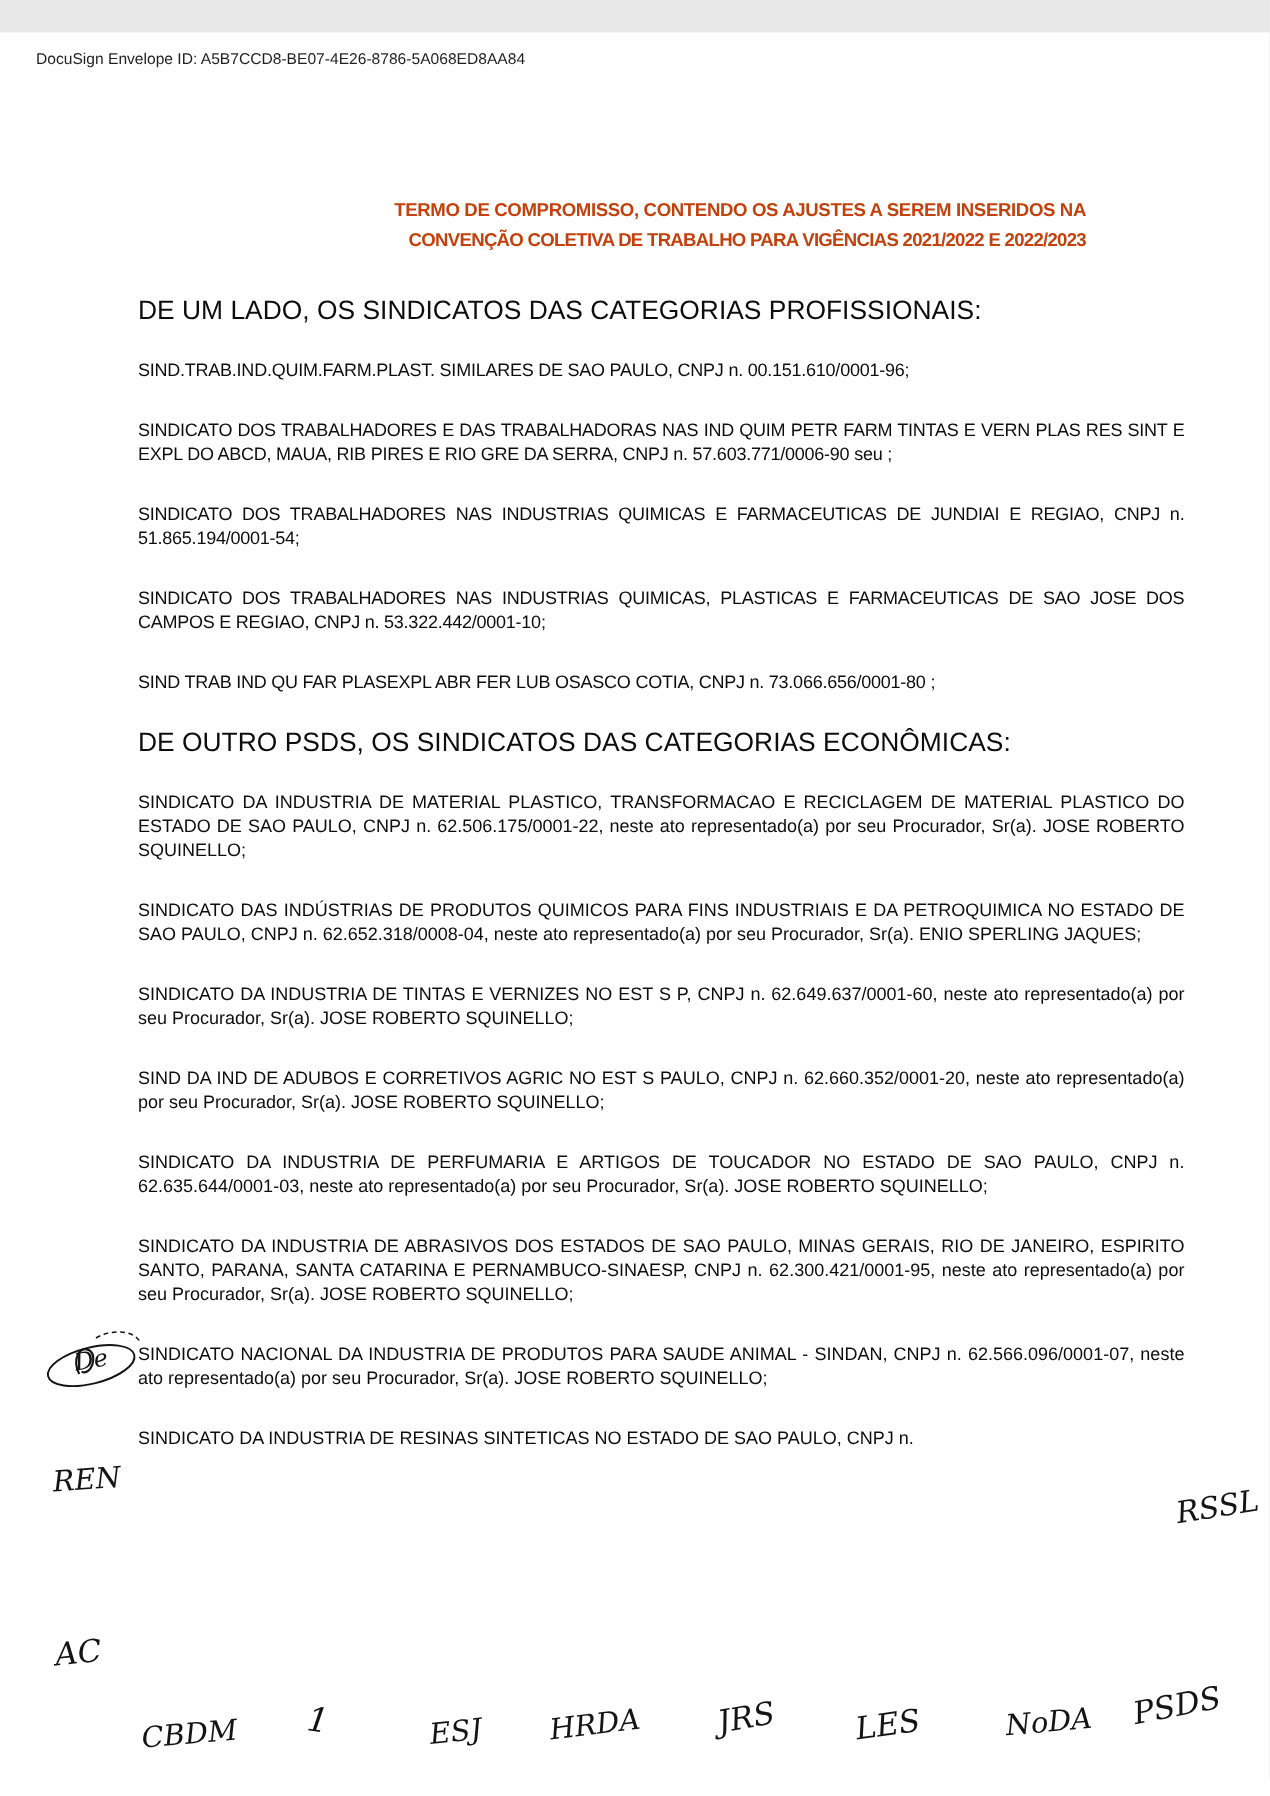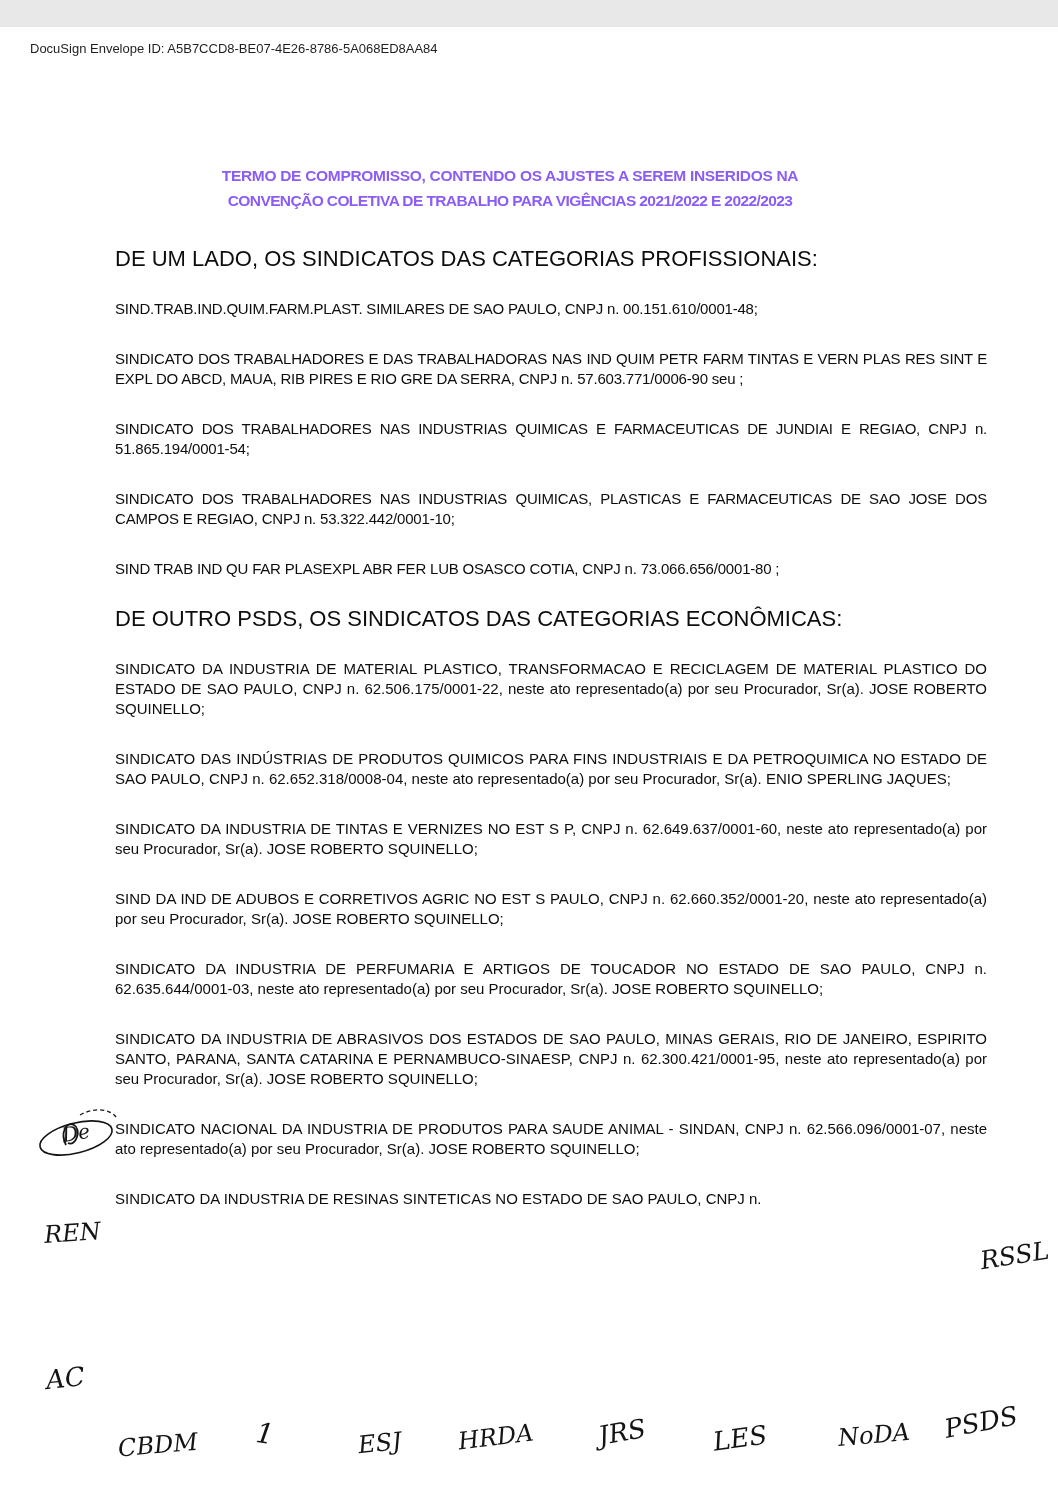--- a/index.html
+++ b/index.html
@@ -11,22 +11,22 @@
     color:#111;
     overflow:hidden;
     margin-top:27px;
   }
   .envelope-header{
     position:absolute;left:30px;top:14px;
     font-size:13px;color:#1f1f1f;letter-spacing:0px;
   }
   .doc-title{
     position:absolute;left:115px;top:136px;width:790px;
-    text-align:center;font-weight:700;font-size:15.5px;
-    color:#8b5cf6;letter-spacing:-0.3px;line-height:25px;
+    text-align:right;font-weight:700;font-size:15.5px;
+    color:#c2410c;letter-spacing:-0.3px;line-height:25px;
   }
   .doc-title .t2{letter-spacing:-0.6px;}
   .content{
     position:absolute;left:115px;top:222px;width:872px;
   }
   .par{
     margin:0 0 30px 0;
     font-size:15px;line-height:20px;
     text-align:justify;color:#0d0d0d;
   }
@@ -70,21 +70,21 @@
 
   <div class="envelope-header">DocuSign Envelope ID: A5B7CCD8-BE07-4E26-8786-5A068ED8AA84</div>
 
   <div class="doc-title">
     <div class="t1">TERMO DE COMPROMISSO, CONTENDO OS AJUSTES A SEREM INSERIDOS NA</div>
     <div class="t2">CONVENÇÃO COLETIVA DE TRABALHO PARA VIGÊNCIAS 2021/2022 E 2022/2023</div>
   </div>
 
   <div class="content">
     <p class="heading">DE UM LADO, OS SINDICATOS DAS CATEGORIAS PROFISSIONAIS:</p>
-    <p class="par narrow">SIND.TRAB.IND.QUIM.FARM.PLAST. SIMILARES DE SAO PAULO, CNPJ n. 00.151.610/0001-48;</p>
+    <p class="par narrow">SIND.TRAB.IND.QUIM.FARM.PLAST. SIMILARES DE SAO PAULO, CNPJ n. 00.151.610/0001-96;</p>
     <p class="par narrow">SINDICATO DOS TRABALHADORES E DAS TRABALHADORAS NAS IND QUIM PETR FARM TINTAS E VERN PLAS RES SINT E EXPL DO ABCD, MAUA, RIB PIRES E RIO GRE DA SERRA, CNPJ n. 57.603.771/0006-90 seu ;</p>
     <p class="par narrow">SINDICATO DOS TRABALHADORES NAS INDUSTRIAS QUIMICAS E FARMACEUTICAS DE JUNDIAI E REGIAO, CNPJ n. 51.865.194/0001-54;</p>
     <p class="par narrow">SINDICATO DOS TRABALHADORES NAS INDUSTRIAS QUIMICAS, PLASTICAS E FARMACEUTICAS DE SAO JOSE DOS CAMPOS E REGIAO, CNPJ n. 53.322.442/0001-10;</p>
     <p class="par narrow">SIND TRAB IND QU FAR PLASEXPL ABR FER LUB OSASCO COTIA, CNPJ n. 73.066.656/0001-80 ;</p>
     <p class="heading">DE OUTRO PSDS, OS SINDICATOS DAS CATEGORIAS ECONÔMICAS:</p>
     <p class="par">SINDICATO DA INDUSTRIA DE MATERIAL PLASTICO, TRANSFORMACAO E RECICLAGEM DE MATERIAL PLASTICO DO ESTADO DE SAO PAULO, CNPJ n. 62.506.175/0001-22, neste ato representado(a) por seu Procurador, Sr(a). JOSE ROBERTO SQUINELLO;</p>
     <p class="par">SINDICATO DAS INDÚSTRIAS DE PRODUTOS QUIMICOS PARA FINS INDUSTRIAIS E DA PETROQUIMICA NO ESTADO DE SAO PAULO, CNPJ n. 62.652.318/0008-04, neste ato representado(a) por seu Procurador, Sr(a). ENIO SPERLING JAQUES;</p>
     <p class="par">SINDICATO DA INDUSTRIA DE TINTAS E VERNIZES NO EST S P, CNPJ n. 62.649.637/0001-60, neste ato representado(a) por seu Procurador, Sr(a). JOSE ROBERTO SQUINELLO;</p>
     <p class="par">SIND DA IND DE ADUBOS E CORRETIVOS AGRIC NO EST S PAULO, CNPJ n. 62.660.352/0001-20, neste ato representado(a) por seu Procurador, Sr(a). JOSE ROBERTO SQUINELLO;</p>
     <p class="par">SINDICATO DA INDUSTRIA DE PERFUMARIA E ARTIGOS DE TOUCADOR NO ESTADO DE SAO PAULO, CNPJ n. 62.635.644/0001-03, neste ato representado(a) por seu Procurador, Sr(a). JOSE ROBERTO SQUINELLO;</p>

